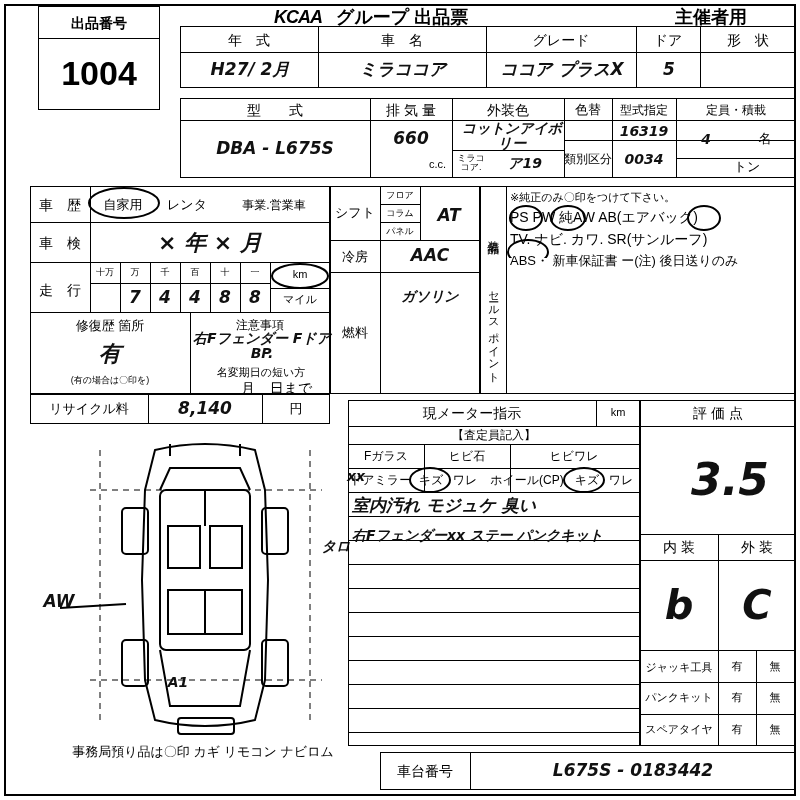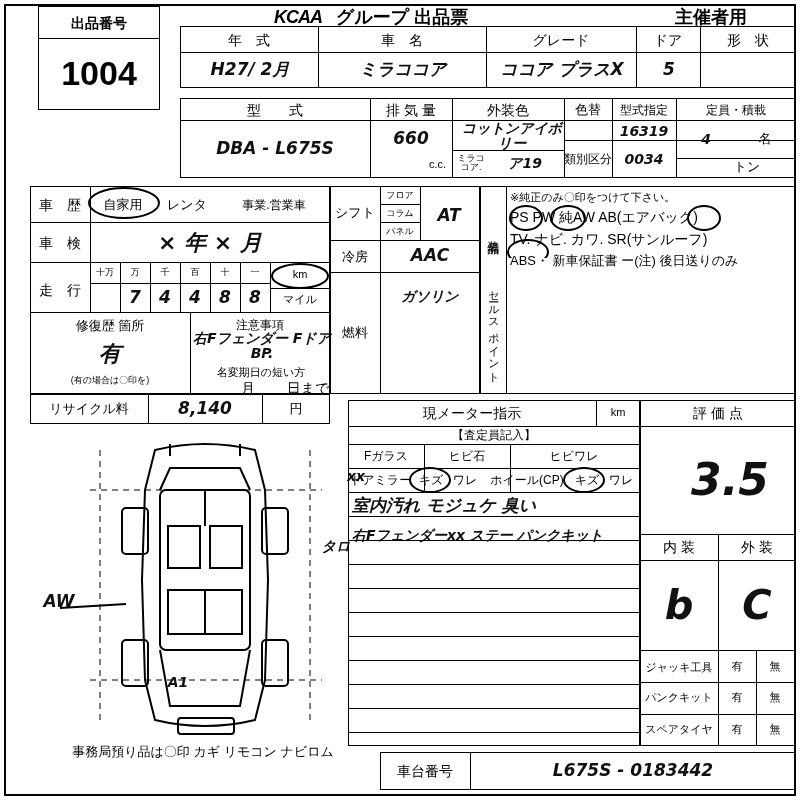--- a/index.html
+++ b/index.html
@@ -151,21 +151,21 @@
   </svg>
 
   <div class="lbl t13" style="left:32px;top:316px;width:156px;height:20px;">修復歴 箇所</div>
   <div class="lbl hand hand-l" style="left:32px;top:338px;width:156px;height:32px;">有</div>
   <div class="lbl t9" style="left:32px;top:372px;width:156px;height:18px;">(有の場合は〇印を)</div>
 
   <div class="lbl t12" style="left:192px;top:316px;width:136px;height:18px;">注意事項</div>
   <div class="lbl hand hand-s" style="left:192px;top:334px;width:140px;height:24px;justify-content:flex-start;">右Fフェンダー  FドアBP.</div>
   <div class="lbl t11" style="left:192px;top:364px;width:138px;height:18px;">名変期日の短い方</div>
   <div class="lbl t14" style="left:228px;top:380px;width:40px;height:16px;">月</div>
-  <div class="lbl t14" style="left:280px;top:380px;width:56px;height:16px;">日まで</div>
+  <div class="lbl t14" style="left:263px;top:380px;width:56px;height:16px;">日まで</div>
 
   <div class="lbl t13" style="left:32px;top:396px;width:114px;height:26px;">リサイクル料</div>
   <div class="lbl hand hand-m" style="left:150px;top:396px;width:110px;height:26px;">8,140</div>
   <div class="lbl t13" style="left:264px;top:396px;width:64px;height:26px;">円</div>
 
   <div class="box" style="left:330px;top:186px;width:150px;height:208px;"></div>
   <div class="hline" style="left:330px;top:240px;width:150px;"></div>
   <div class="hline" style="left:330px;top:272px;width:150px;"></div>
   <div class="vline" style="left:380px;top:186px;height:208px;"></div>
   <div class="vline" style="left:420px;top:186px;height:54px;"></div>

